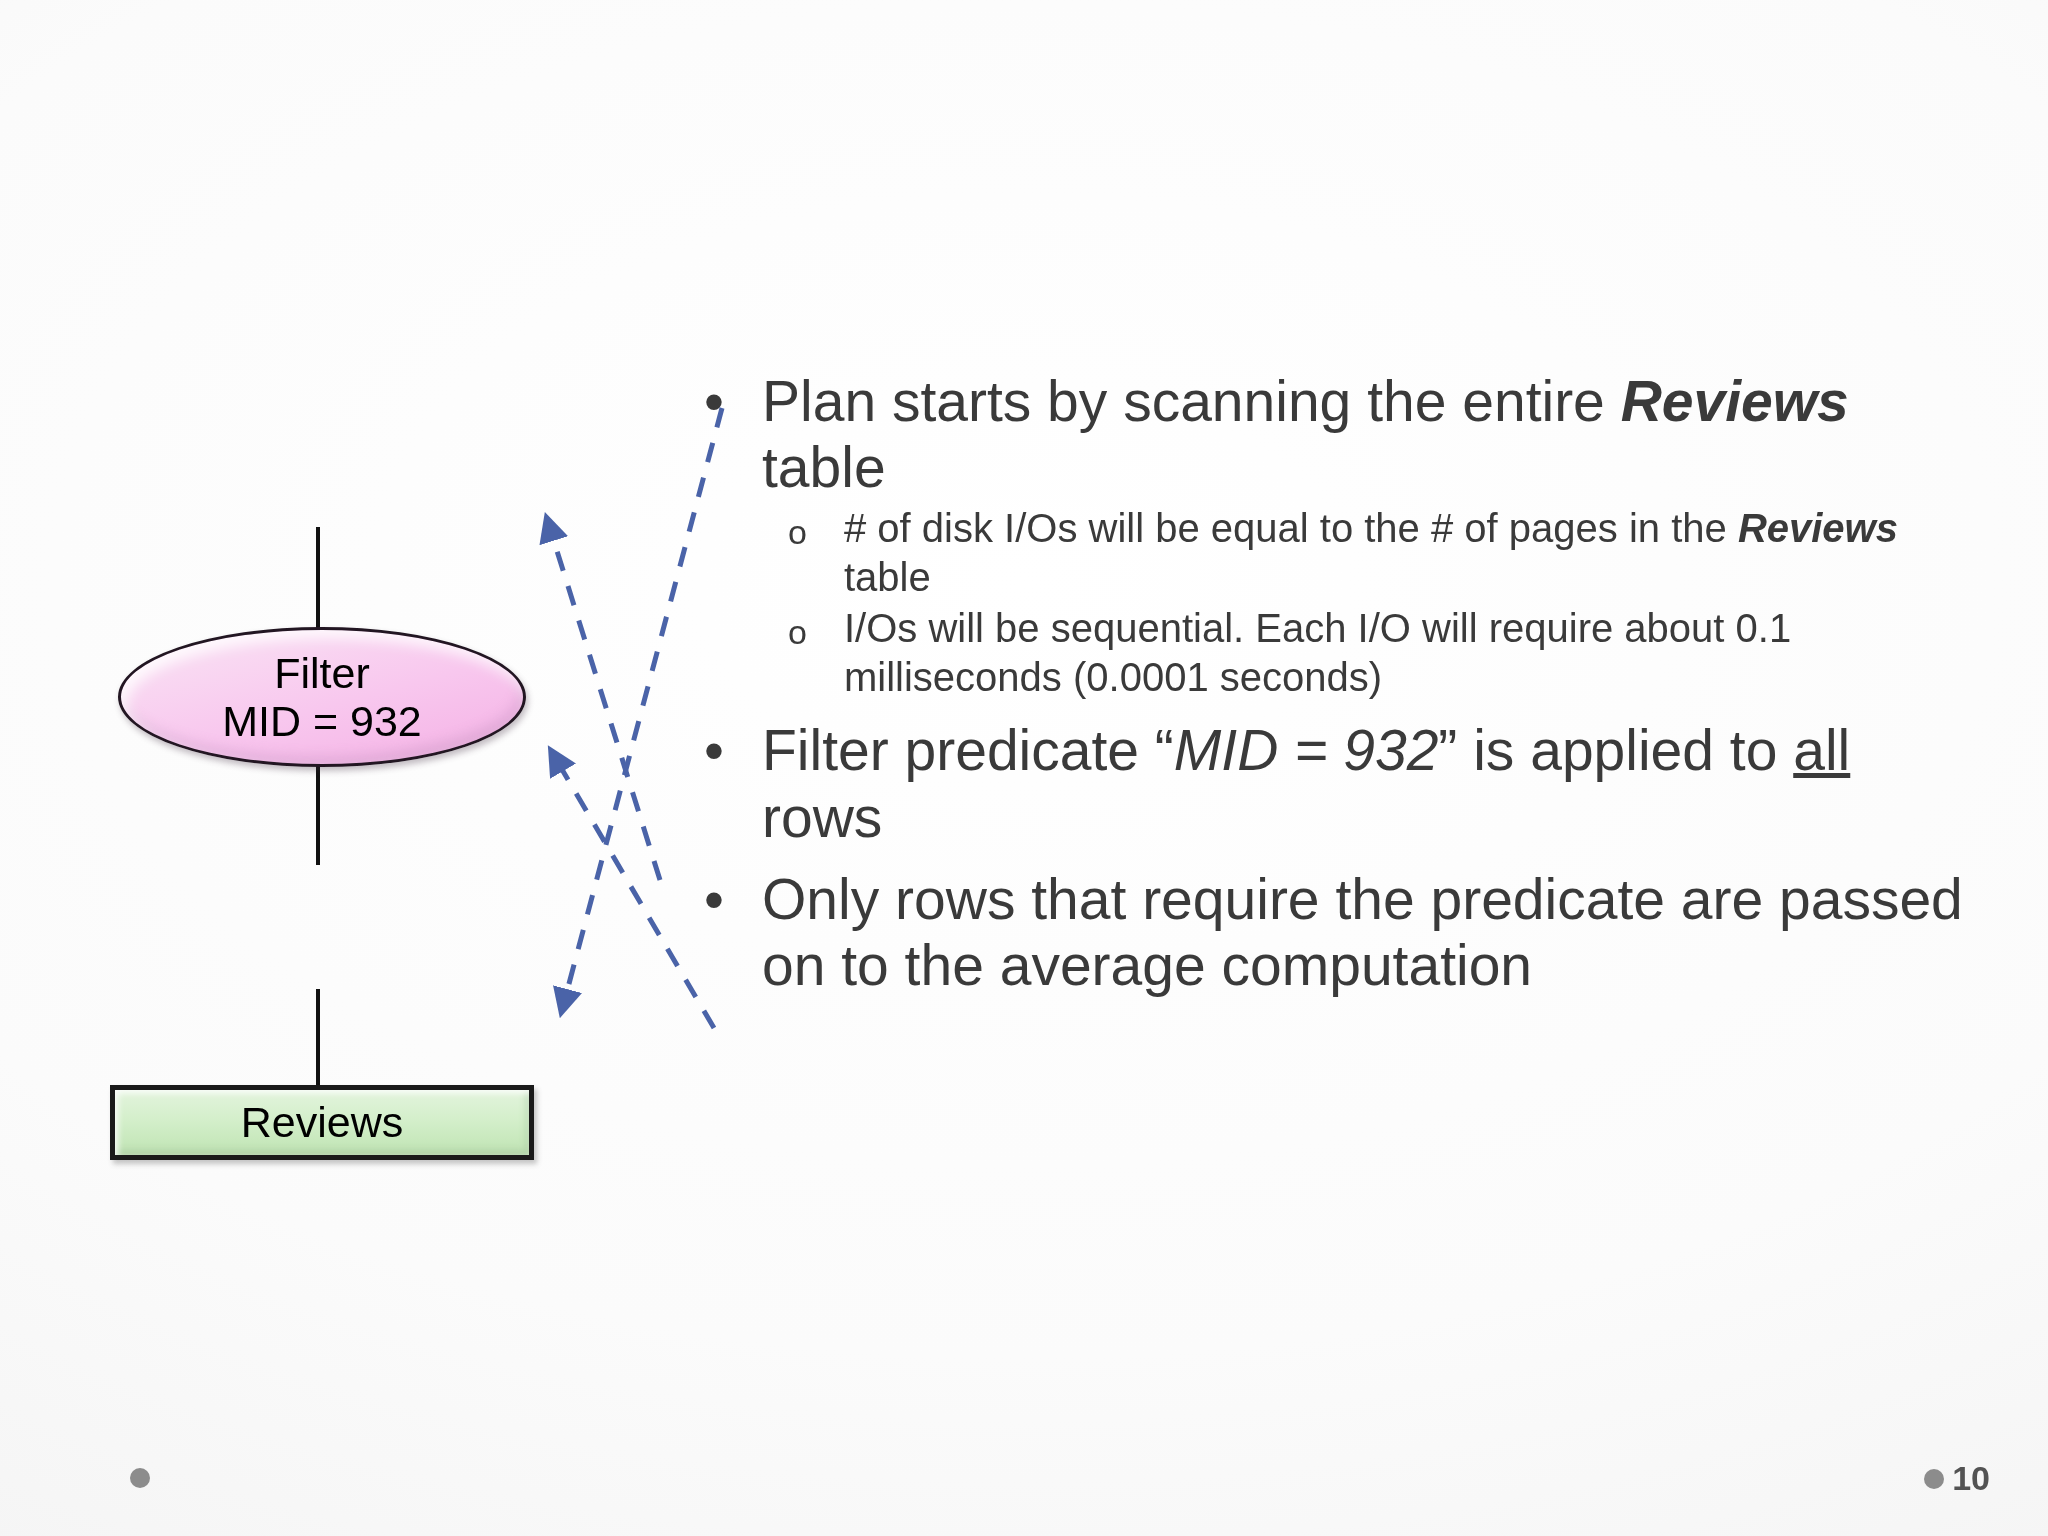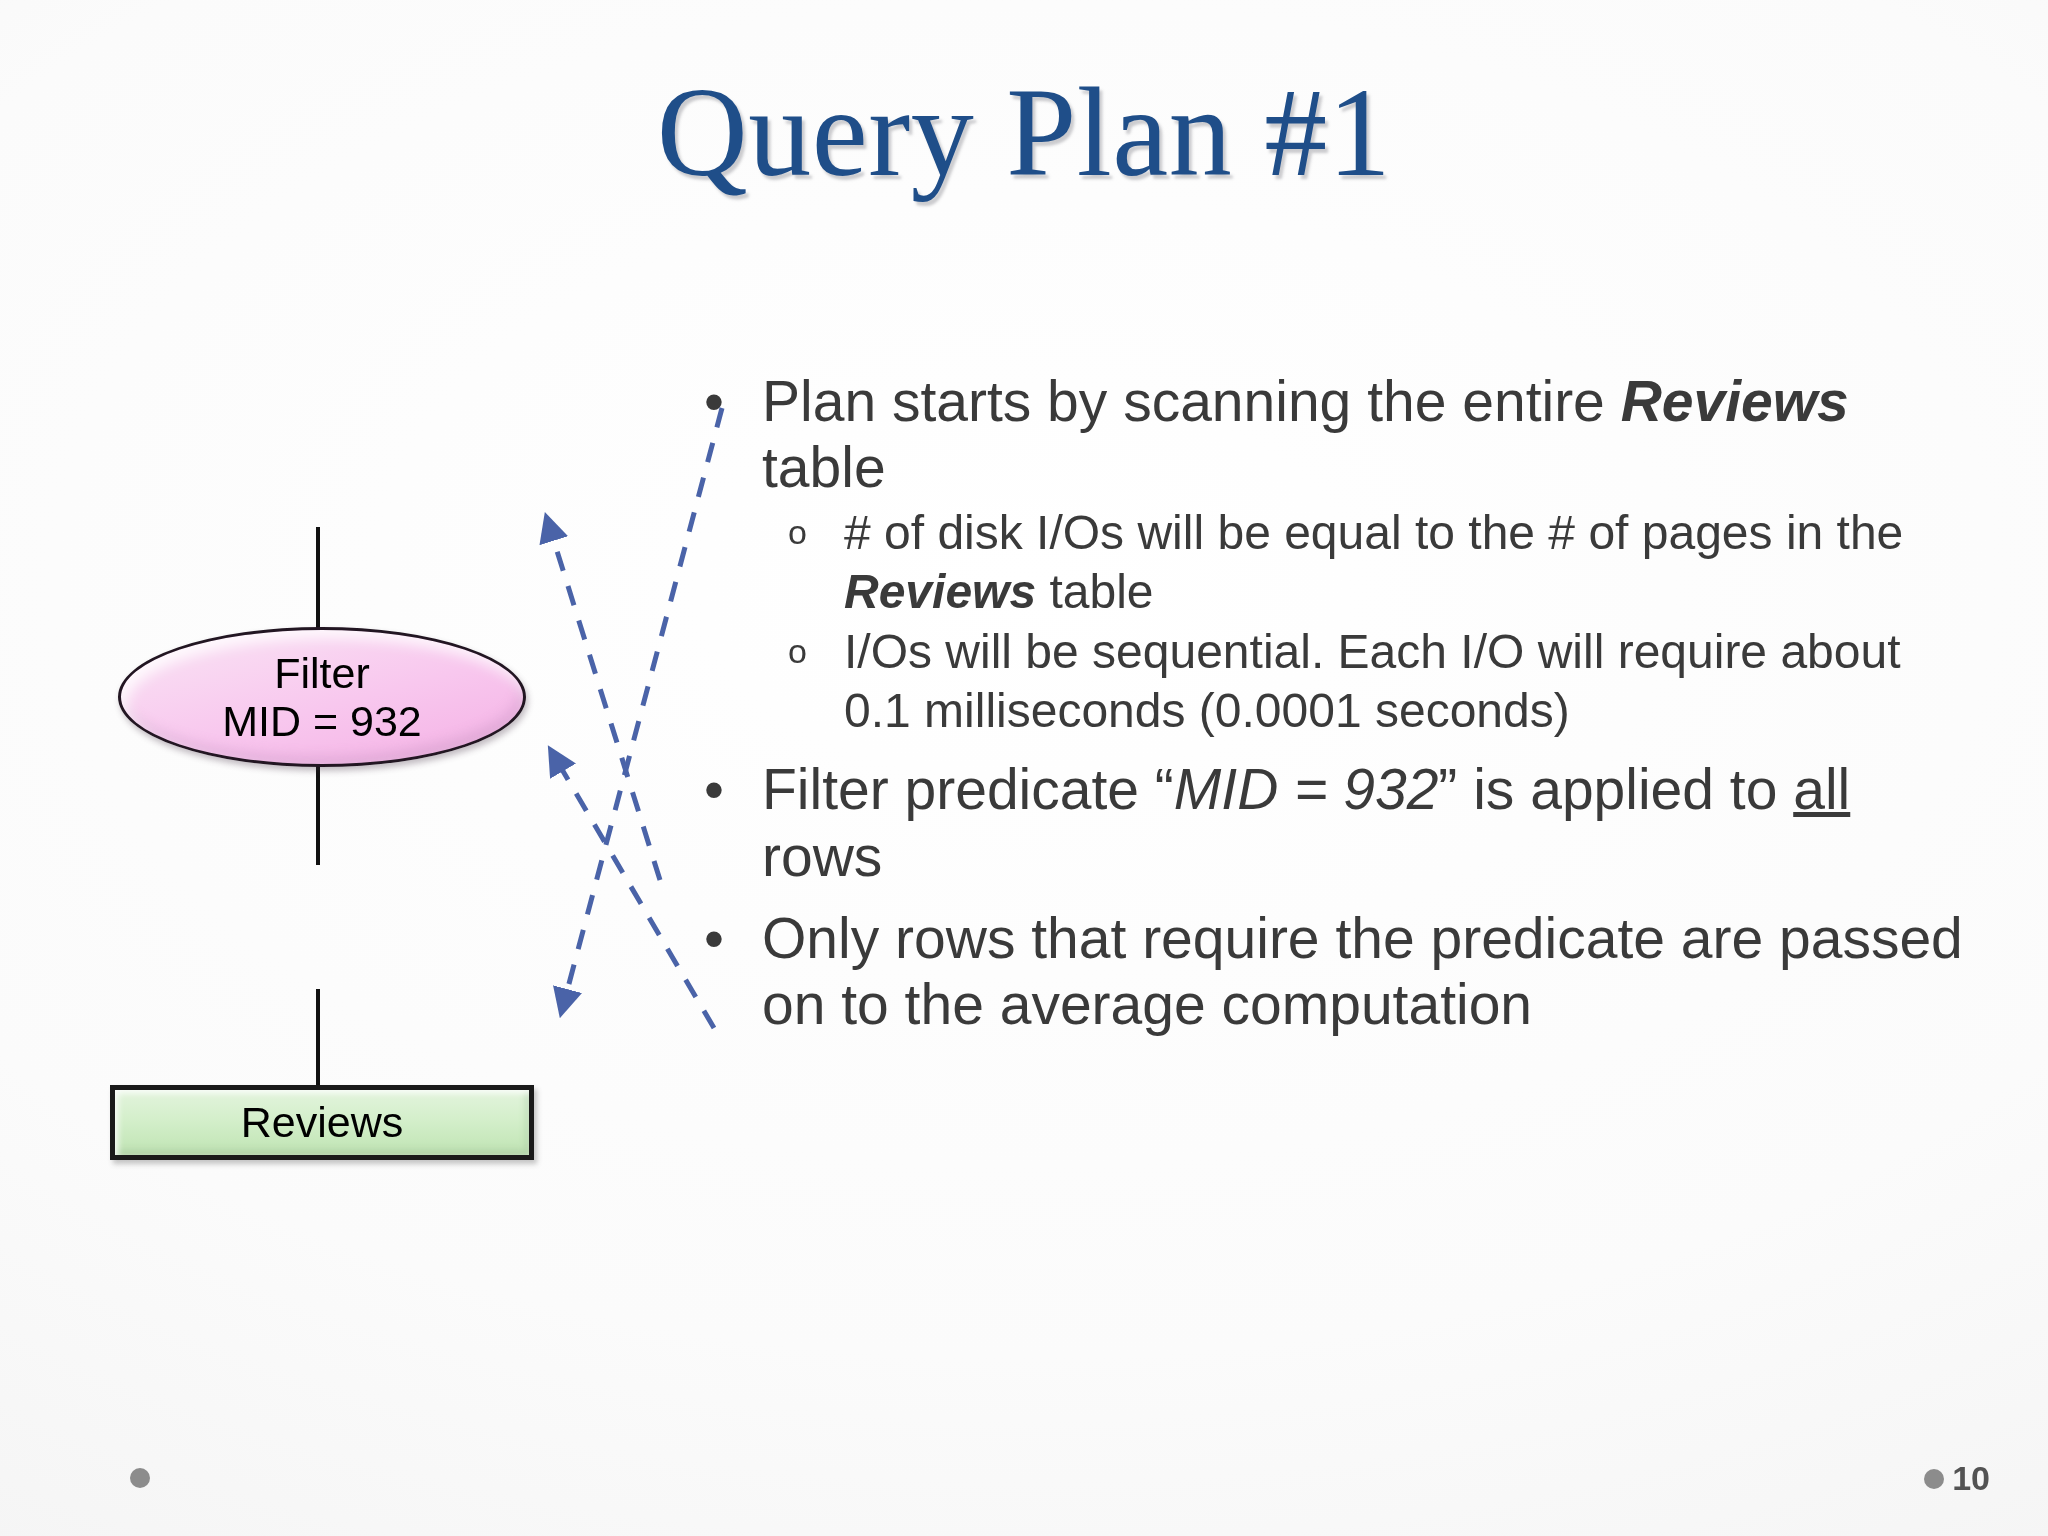--- a/index.html
+++ b/index.html
@@ -157,21 +157,21 @@
     flex: 0 0 auto;
     width: 56px;
     font-size: 34px;
     line-height: 1.22;
     color: #3a3a3a;
     padding-top: 8px;
     box-sizing: border-box;
   }
   .subbullet .btext {
     flex: 1 1 auto;
-    font-size: 48px;
+    font-size: 40px;
     line-height: 1.22;
     color: #3a3a3a;
   }
 
   .bullet-gap-top { margin-top: 16px; }
 
   b.bi { font-weight: bold; font-style: italic; }
   i.it { font-style: italic; }
   u.ul { }
 
@@ -203,21 +203,20 @@
     font-size: 34px;
     font-weight: bold;
     color: #535353;
   }
 </style>
 </head>
 <body>
 
 <div class="slide">
 
-  <div class="title">Query Plan #1</div>
 
   <div class="diagram">
 
     <div class="connector" id="conn-1"></div>
     <div class="connector" id="conn-2"></div>
     <div class="connector" id="conn-3"></div>
 
 
     <div class="node-oval" id="oval-filter">
       <span>Filter</span>

